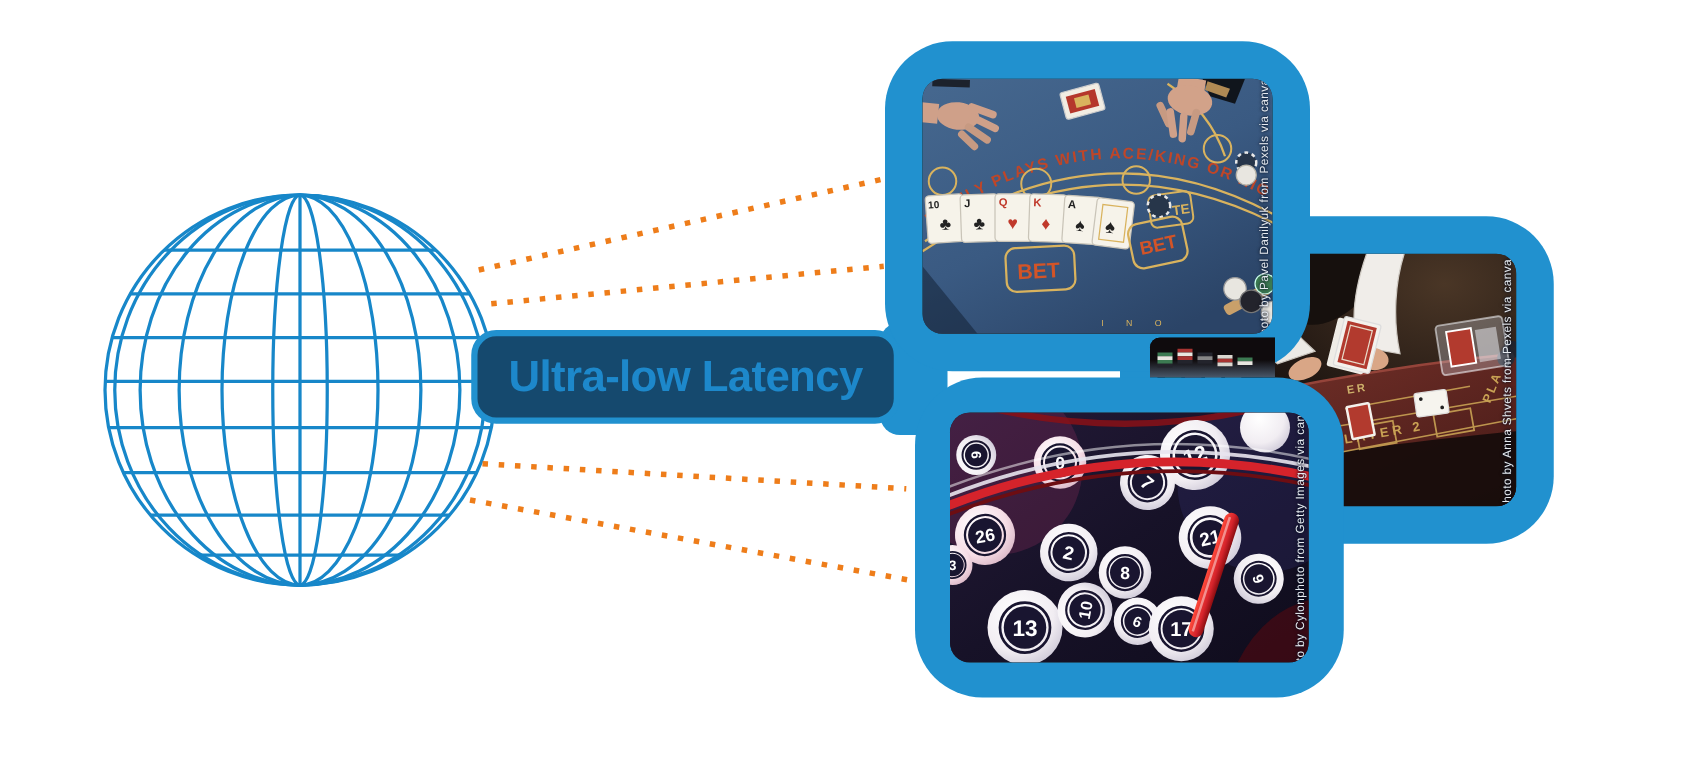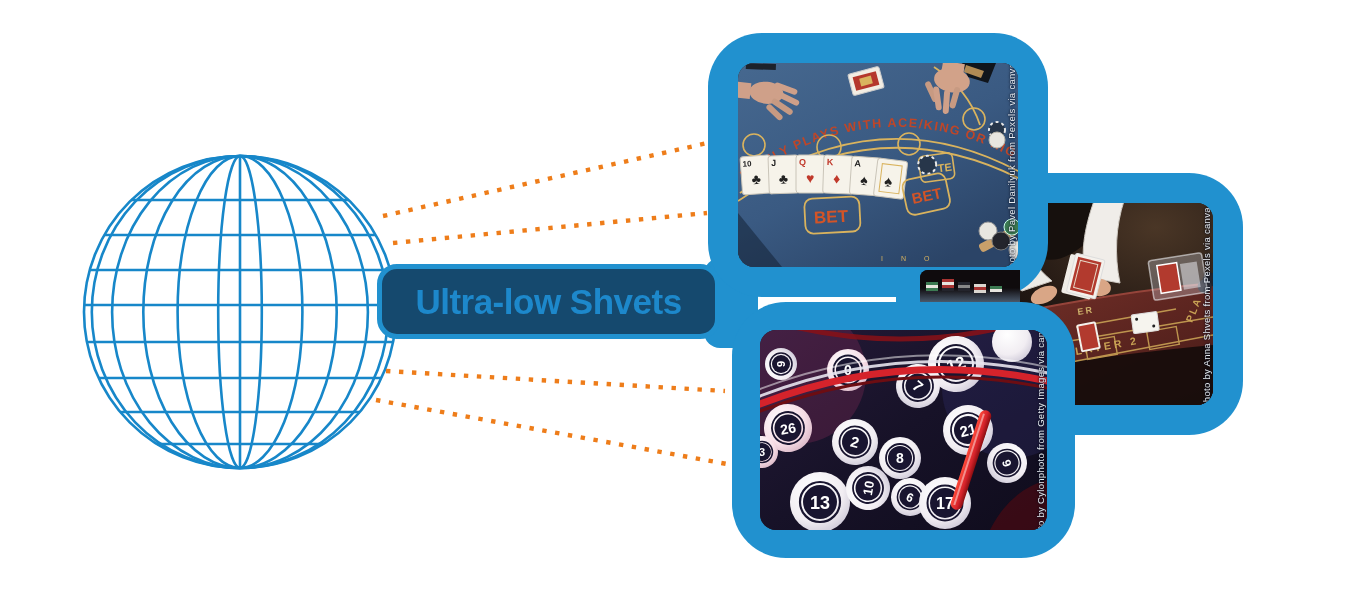--- a/index.html
+++ b/index.html
@@ -435,16 +435,16 @@
           <rect x="-6" y="-52" width="12" height="104" rx="6" fill="url(#rodG)"></rect>
           <line x1="-2" y1="-48" x2="-2" y2="48" stroke="rgba(255,255,255,0.45)" stroke-width="2"></line>
         </g>
         <path d="M230,200 Q250,160 287,150 L287,200 Z" fill="rgba(90,10,14,0.55)"></path>
       </svg>
       <div class="credit">© photo by Cylonphoto from Getty Images via canva.com</div>
     </div>
   </div>
 
   <div class="label">
-    <span>Ultra-low Shvets</span>
+    <span>Ultra-low Latency</span>
   </div>
 
 </div>
 
 </body></html>

